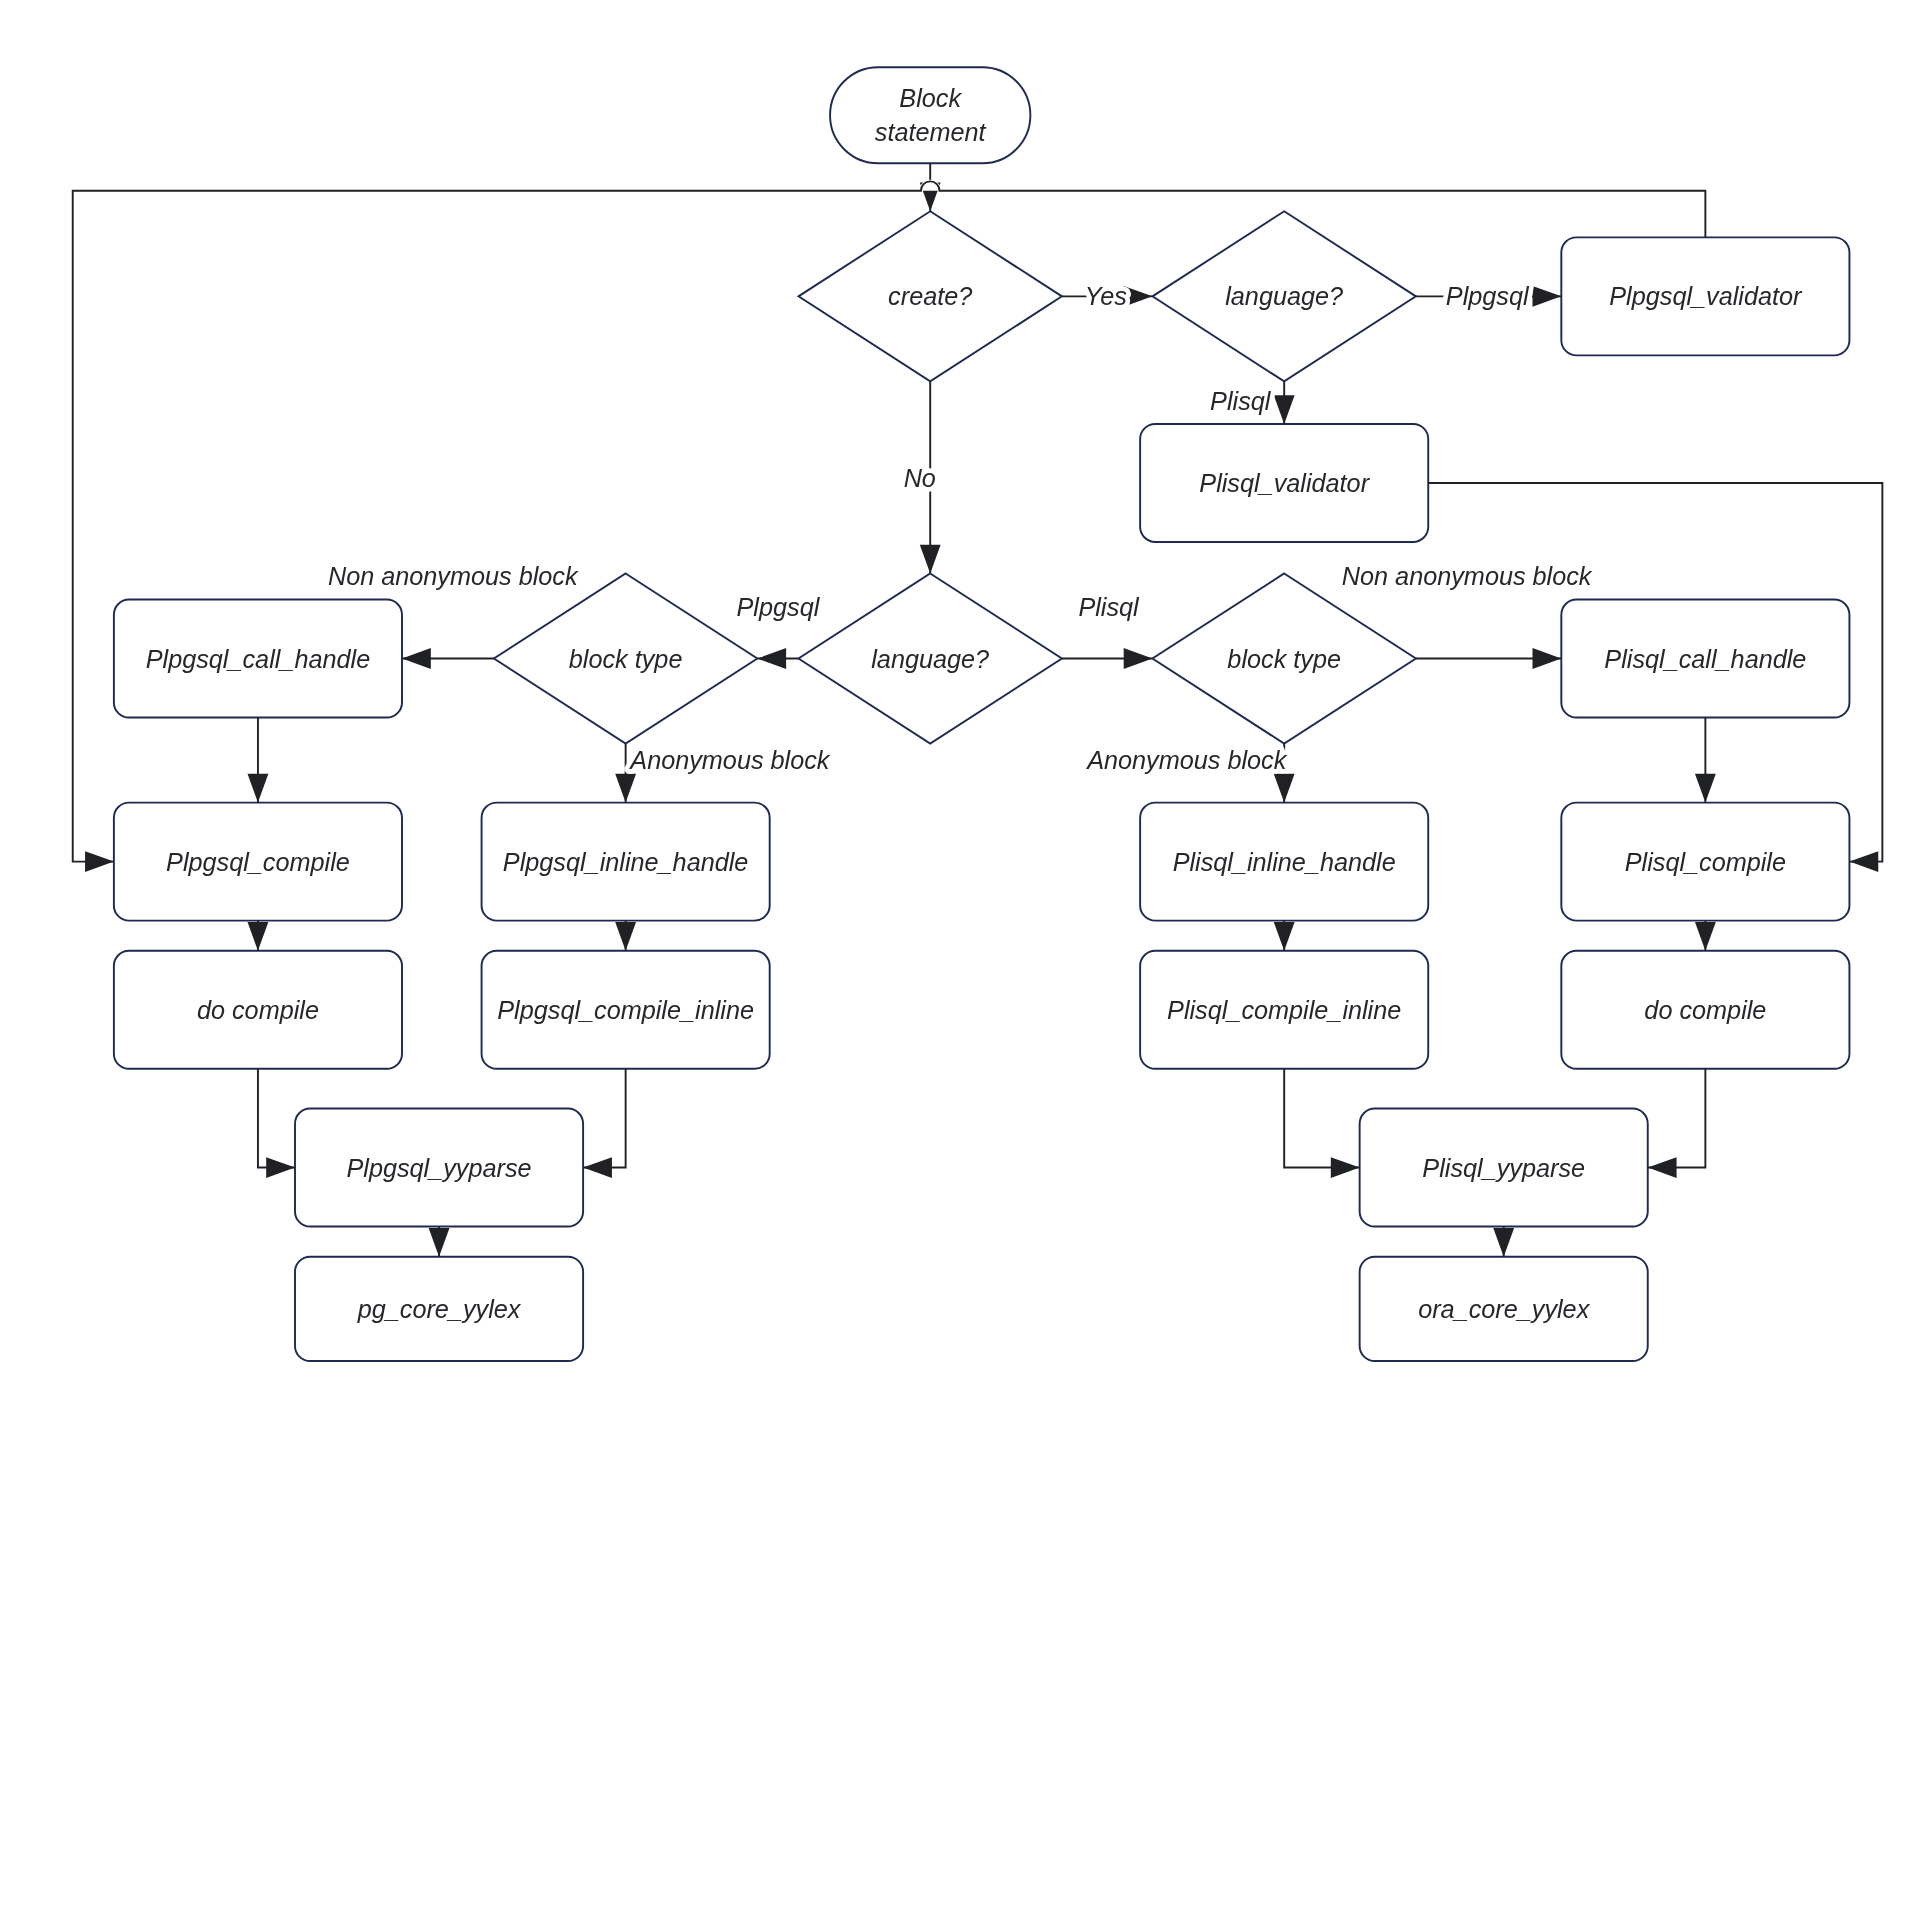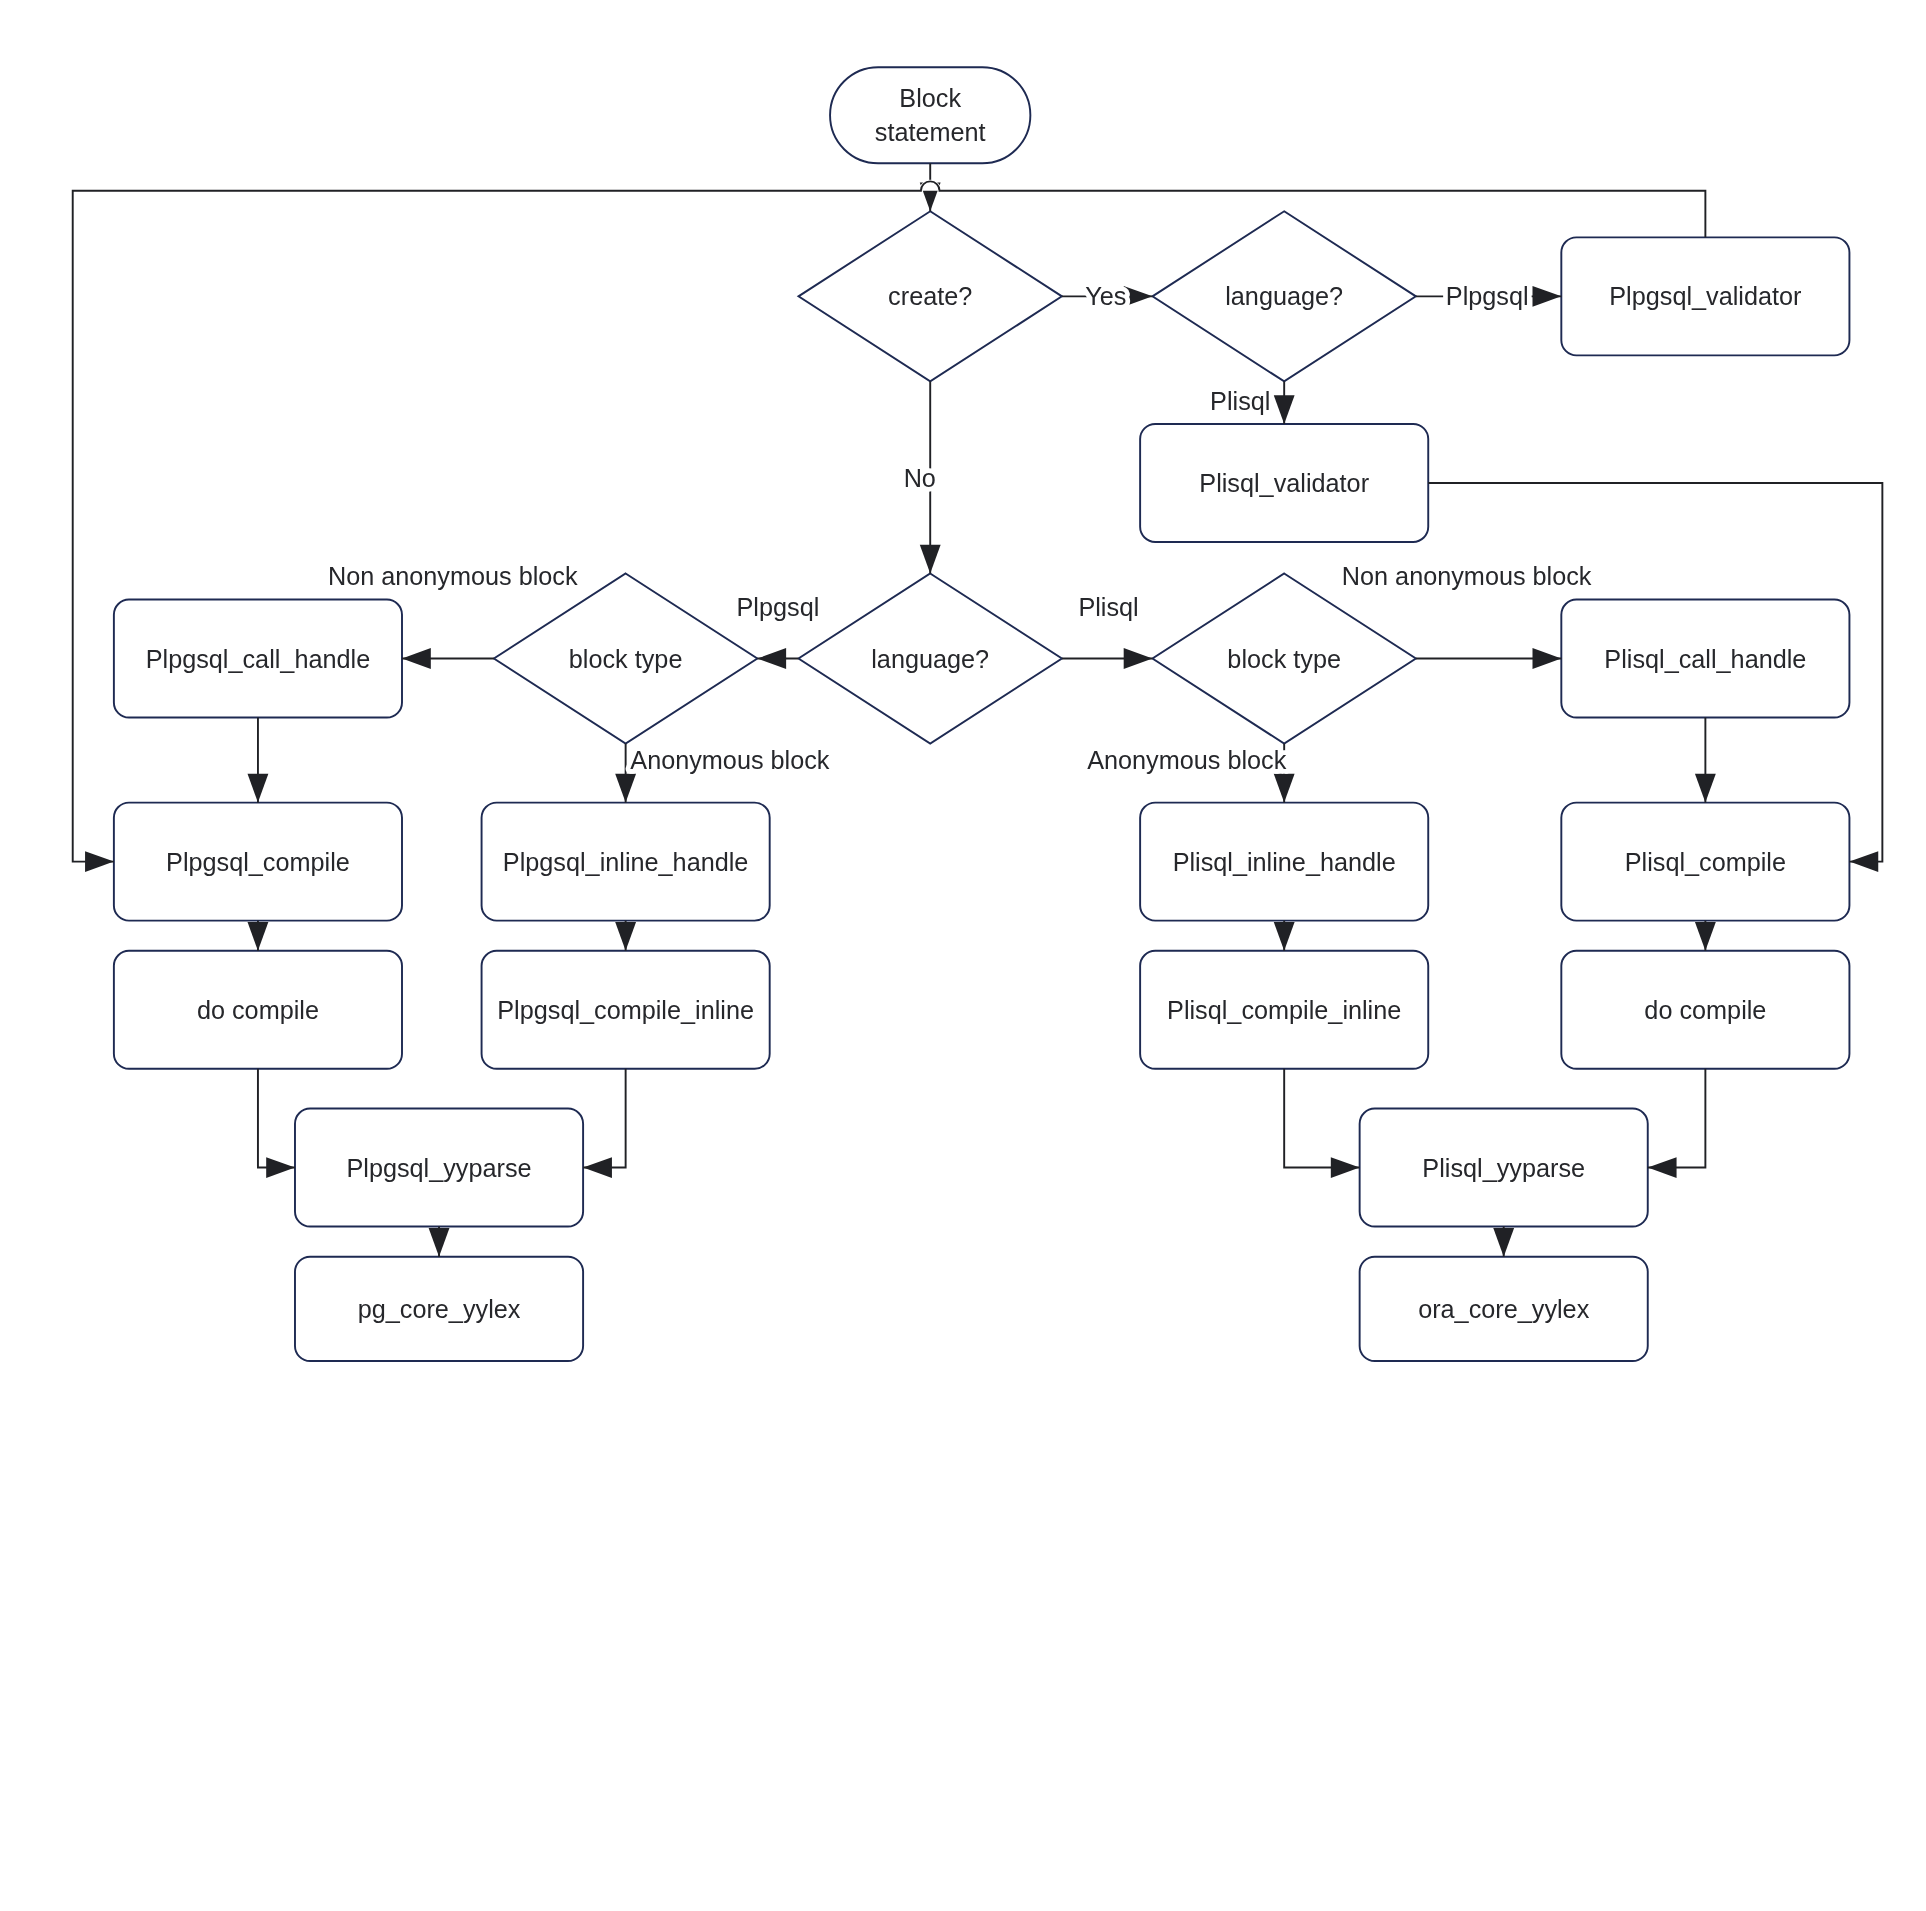--- a/index.html
+++ b/index.html
@@ -3,20 +3,21 @@
 <meta charset="utf-8">
 <style>
   html, body {
     margin: 0;
     padding: 0;
     background: #ffffff;
   }
   .page {
     width: 100vw;
     background: #1d4ed8;
+    font-style: italic;
   }
   svg {
     display: block;
     width: 100vw;
     height: auto;
     background: #ffffff;
   }
   .node-shape {
     fill: #ffffff;
     stroke: #1e2a52;

